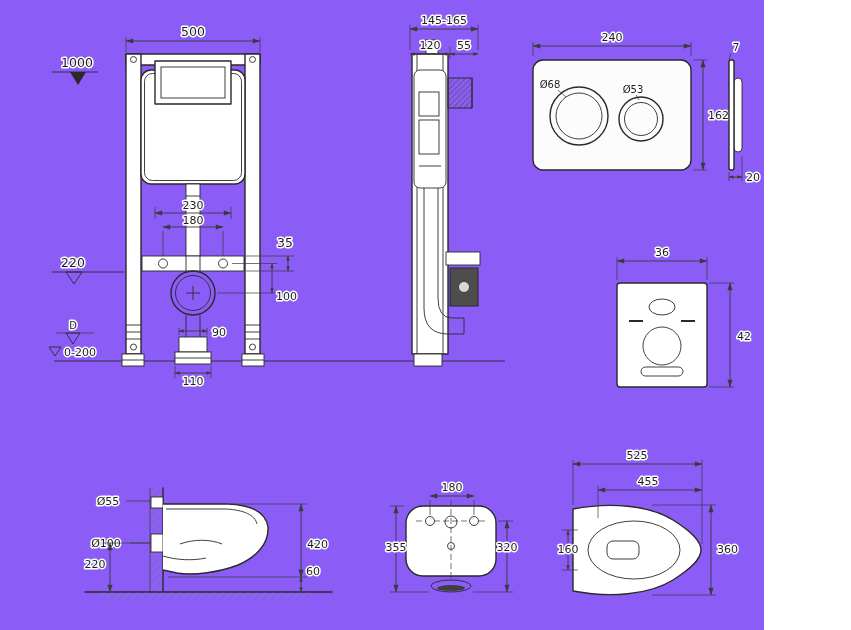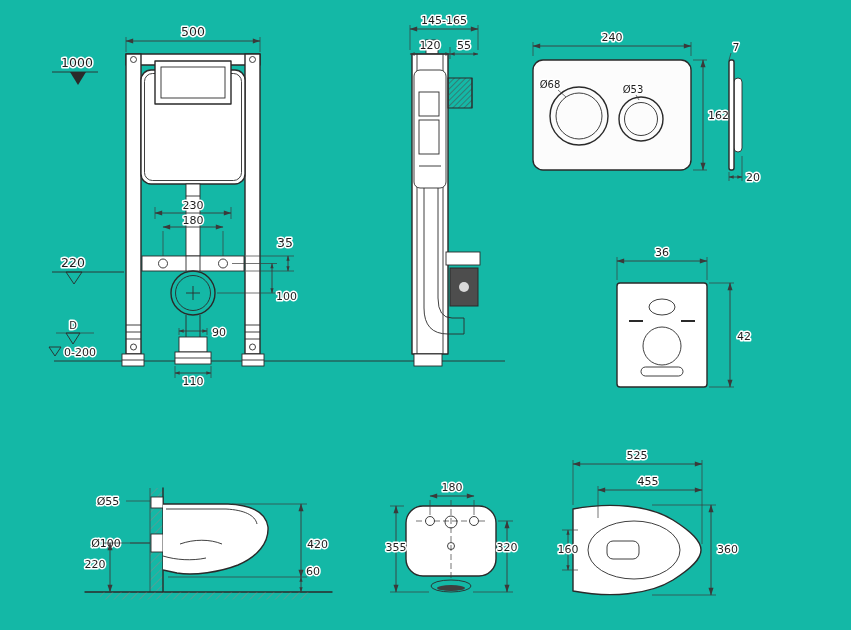--- a/index.html
+++ b/index.html
@@ -1,16 +1,16 @@
 <!DOCTYPE html>
 <html><head>
 <meta charset="utf-8">
 <style>
   html,body{margin:0;padding:0;background:#fff;}
-  #canvas{position:relative;width:851px;height:630px;background:#14b8a6;overflow:hidden;
+  #canvas{position:relative;width:764px;height:630px;background:#8b5cf6;overflow:hidden;
           font-family:"DejaVu Sans",sans-serif;}
   svg{display:block;}
   .obj   {fill:none;stroke:#2a2a2a;stroke-width:1.4;stroke-linejoin:round;stroke-linecap:round;}
   .objf  {fill:#ffffff;stroke:#2a2a2a;stroke-width:1.4;stroke-linejoin:round;}
   .thin  {fill:none;stroke:#2a2a2a;stroke-width:0.9;}
   .thinf {fill:#ffffff;stroke:#2a2a2a;stroke-width:0.9;}
   .ext   {stroke:#3a3a3a;stroke-width:0.7;fill:none;}
   .dim   {stroke:#3a3a3a;stroke-width:0.9;fill:none;
           marker-start:url(#arw);marker-end:url(#arw);}
   .dims  {stroke:#3a3a3a;stroke-width:0.9;fill:none;

